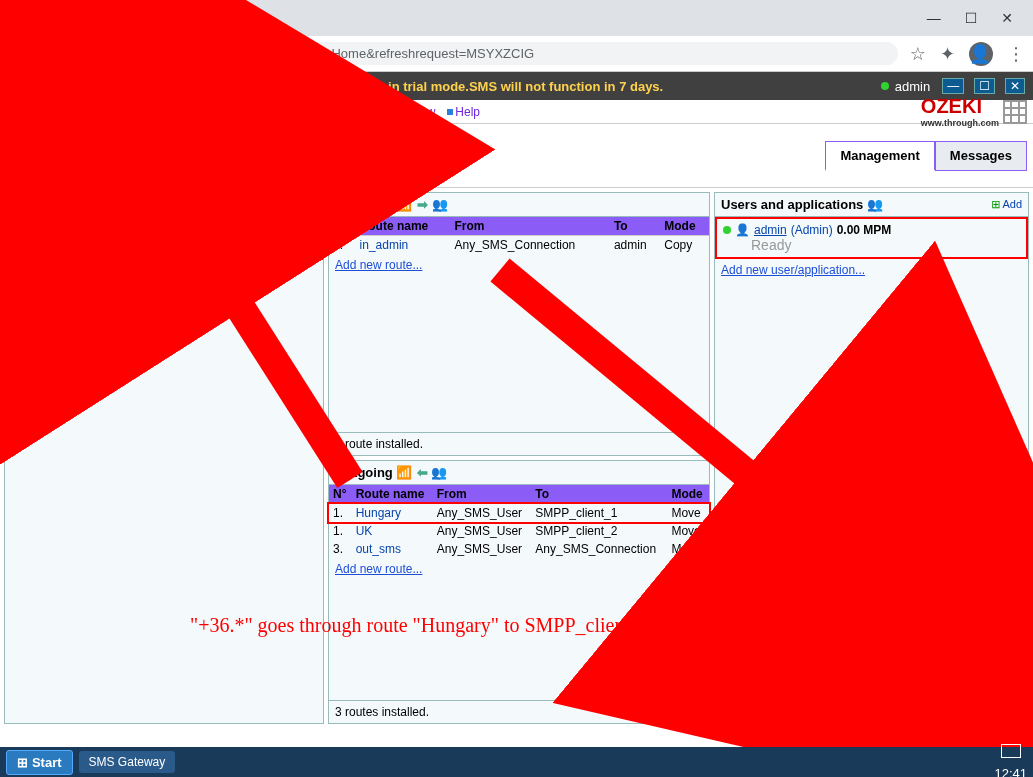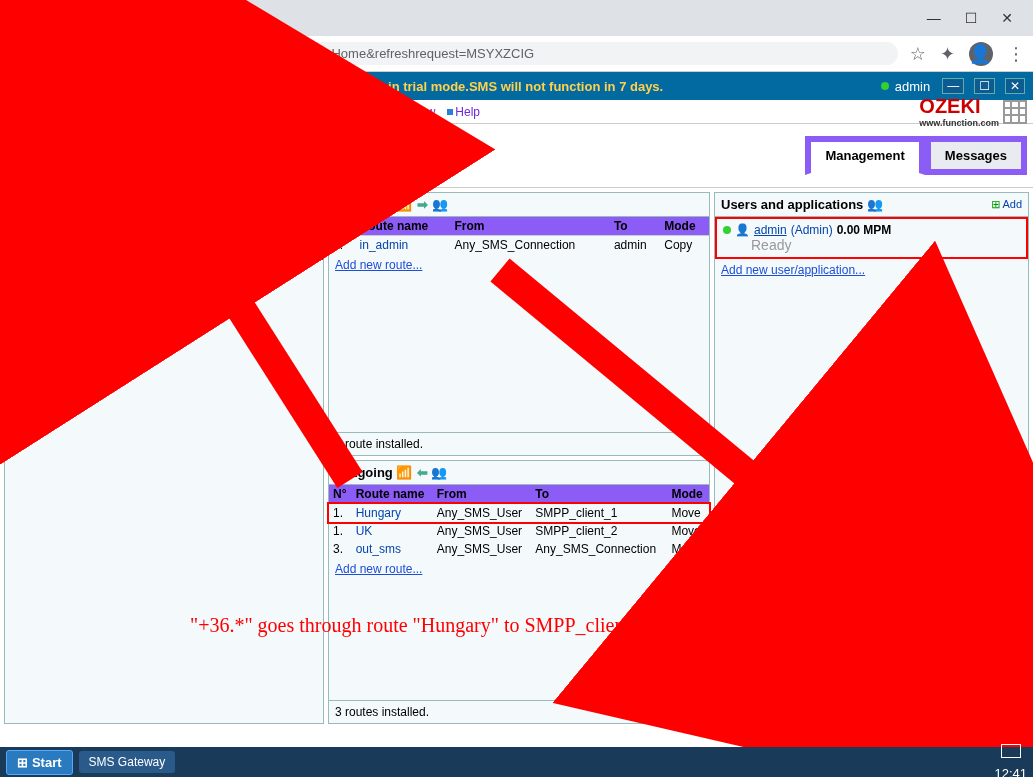--- a/index.html
+++ b/index.html
@@ -16,21 +16,21 @@
 .window-controls span { cursor: pointer; font-size: 14px; }
 .addr-bar { display: flex; align-items: center; height: 36px; padding: 0 8px; background: #fff; border-bottom: 1px solid #ccc; gap: 12px; }
 .nav-btn { font-size: 18px; color: #5f6368; cursor: pointer; }
 .url-box { flex: 1; background: #f1f3f4; border-radius: 14px; padding: 4px 12px; font-size: 13px; display: flex; align-items: center; gap: 4px; }
 .url-host { color: #202124; }
 .url-path { color: #5f6368; }
 .addr-right { display: flex; gap: 14px; align-items: center; color: #5f6368; font-size: 18px; }
 .avatar { width: 24px; height: 24px; border-radius: 50%; background: #5f6368; display: inline-flex; align-items: center; justify-content: center; color: #fff; }
 
 
-.app-titlebar { background: #0369a1; color: #fff; display: flex; align-items: center; height: 28px; padding: 0 8px; font-size: 13px; }
+.app-titlebar { background: #404040; color: #fff; display: flex; align-items: center; height: 28px; padding: 0 8px; font-size: 13px; }
 .app-title { font-weight: bold; }
 .app-ip { font-weight: bold; }
 .app-msg { color: #ffd24d; font-weight: bold; }
 .app-user { margin-left: auto; display: flex; align-items: center; gap: 6px; }
 .dot-green { width: 8px; height: 8px; border-radius: 50%; background: #31d131; display: inline-block; }
 .app-winctl { display: flex; gap: 10px; margin-left: 12px; }
 .app-winctl span { background: #0d5c91; border: 1px solid #6aa; padding: 0 4px; cursor: pointer; font-size: 12px; }
 
 
 .menubar { display: flex; align-items: center; height: 24px; border-bottom: 1px solid #ccc; font-size: 12px; padding: 0 6px; }
@@ -40,21 +40,21 @@
 .logo-sub { font-size: 9px; color: #333; text-align: right; }
 .logo-grid { width: 24px; height: 24px; border: 1px solid #999; display: grid; grid-template-columns: repeat(3,1fr); grid-template-rows: repeat(3,1fr); }
 .logo-grid span { border: 0.5px solid #999; }
 
 
 .toolbar { display: flex; align-items: center; padding: 6px; gap: 6px; border-bottom: 1px solid #ccc; }
 .tool-btn { border: 1px solid #8ab; border-radius: 6px; padding: 4px 6px; display: flex; flex-direction: column; align-items: center; font-size: 10px; cursor: pointer; background: #fff; min-width: 50px; }
 .tool-icon { font-size: 20px; height: 24px; display: flex; align-items: center; justify-content: center; }
 .tool-group { display: flex; gap: 4px; border: 1px solid #ccc; border-radius: 4px; padding: 2px; }
 .tabs-right { margin-left: auto; display: flex; }
-.tab-main { border: 6px solid #8b5cf6; padding: 6px 14px; font-size: 13px; font-weight: bold; cursor: pointer; }
+.tab-main { border: 1px solid #8b5cf6; padding: 6px 14px; font-size: 13px; font-weight: bold; cursor: pointer; }
 .tab-main.active { background: #fff; border-bottom: 2px solid #fff; }
 .tab-main.inactive { background: #e8ecf0; }
 
 
 .main { display: flex; height: 540px; padding: 4px; gap: 4px; }
 .panel { border: 1px solid #9bb; background: #f4f9fb; display: flex; flex-direction: column; }
 .panel-left { width: 320px; }
 .panel-mid { width: 382px; display: flex; flex-direction: column; gap: 4px; }
 .panel-right { flex: 1; }
 .panel-header { padding: 4px 6px; font-weight: bold; font-size: 13px; display: flex; align-items: center; gap: 4px; border-bottom: 1px solid #9bb; }
@@ -145,21 +145,21 @@
       <div class="menu-item"><span class="menu-sq"></span>File</div>
       <div class="menu-item"><span class="menu-sq"></span>Edit</div>
       <div class="menu-item"><span class="menu-sq"></span>Service provider connections</div>
       <div class="menu-item"><span class="menu-sq"></span>Users and applications</div>
       <div class="menu-item"><span class="menu-sq"></span>View</div>
       <div class="menu-item"><span class="menu-sq"></span>Help</div>
     </div>
   <div class="logo">
     <div>
       <div>OZEKI</div>
-      <div class="logo-sub">www.function.com</div>
+      <div class="logo-sub">www.through.com</div>
     </div>
     <div class="logo-grid">
         <span></span>
         <span></span>
         <span></span>
         <span></span>
         <span></span>
         <span></span>
         <span></span>
         <span></span>

